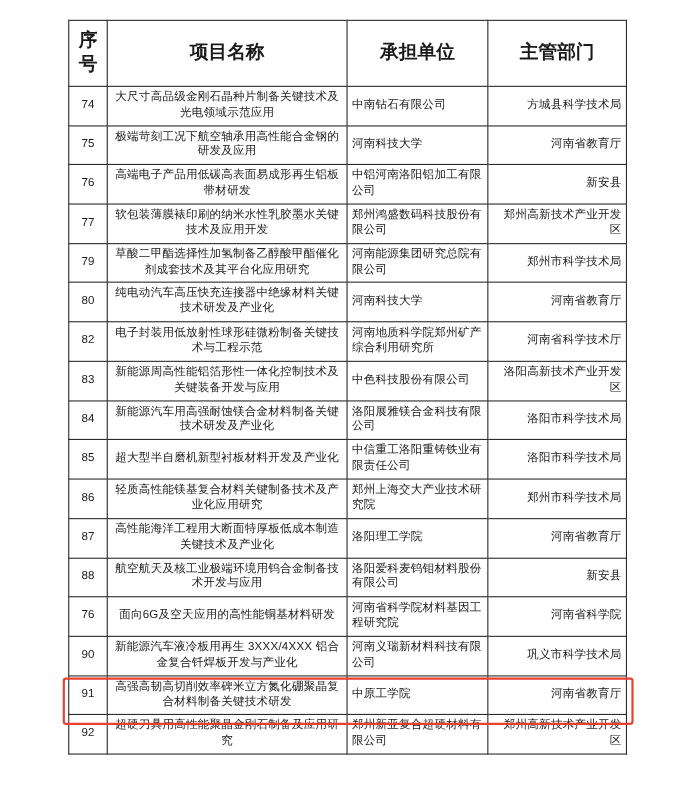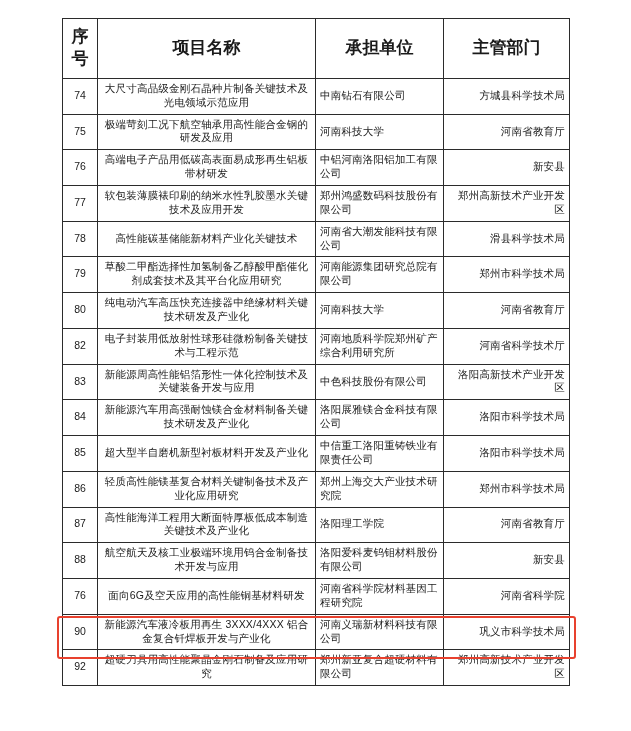--- a/index.html
+++ b/index.html
@@ -112,26 +112,20 @@
           <td class="unit">中铝河南洛阳铝加工有限公司</td>
           <td class="dept">新安县</td>
         </tr>
         <tr>
           <td class="no">77</td>
           <td class="name">软包装薄膜裱印刷的纳米水性乳胶墨水关键技术及应用开发</td>
           <td class="unit">郑州鸿盛数码科技股份有限公司</td>
           <td class="dept">郑州高新技术产业开发区</td>
         </tr>
         <tr>
-          <td class="no">78</td>
-          <td class="name">高性能碳基储能新材料产业化关键技术</td>
-          <td class="unit">河南省大潮发能科技有限公司</td>
-          <td class="dept">滑县科学技术局</td>
-        </tr>
-        <tr>
           <td class="no">79</td>
           <td class="name">草酸二甲酯选择性加氢制备乙醇酸甲酯催化剂成套技术及其平台化应用研究</td>
           <td class="unit">河南能源集团研究总院有限公司</td>
           <td class="dept">郑州市科学技术局</td>
         </tr>
         <tr>
           <td class="no">80</td>
           <td class="name">纯电动汽车高压快充连接器中绝缘材料关键技术研发及产业化</td>
           <td class="unit">河南科技大学</td>
           <td class="dept">河南省教育厅</td>
@@ -182,20 +176,26 @@
           <td class="no">76</td>
           <td class="name">面向6G及空天应用的高性能铜基材料研发</td>
           <td class="unit">河南省科学院材料基因工程研究院</td>
           <td class="dept">河南省科学院</td>
         </tr>
         <tr class="highlight-row">
           <td class="no">90</td>
           <td class="name">新能源汽车液冷板用再生 3XXX/4XXX 铝合金复合钎焊板开发与产业化</td>
           <td class="unit">河南义瑞新材料科技有限公司</td>
           <td class="dept">巩义市科学技术局</td>
+        </tr>
+        <tr>
+          <td class="no">91</td>
+          <td class="name">高强高韧高切削效率碑米立方氮化硼聚晶复合材料制备关键技术研发</td>
+          <td class="unit">中原工学院</td>
+          <td class="dept">河南省教育厅</td>
         </tr>
         <tr>
           <td class="no">92</td>
           <td class="name">超硬刀具用高性能聚晶金刚石制备及应用研究</td>
           <td class="unit">郑州新亚复合超硬材料有限公司</td>
           <td class="dept">郑州高新技术产业开发区</td>
         </tr>
       </tbody>
   </table>
   <div id="highlight-box" style="left: 56.5px; top: 615.516px; width: 519px; height: 43.7188px; border-color: rgb(232, 65, 46);"></div>

